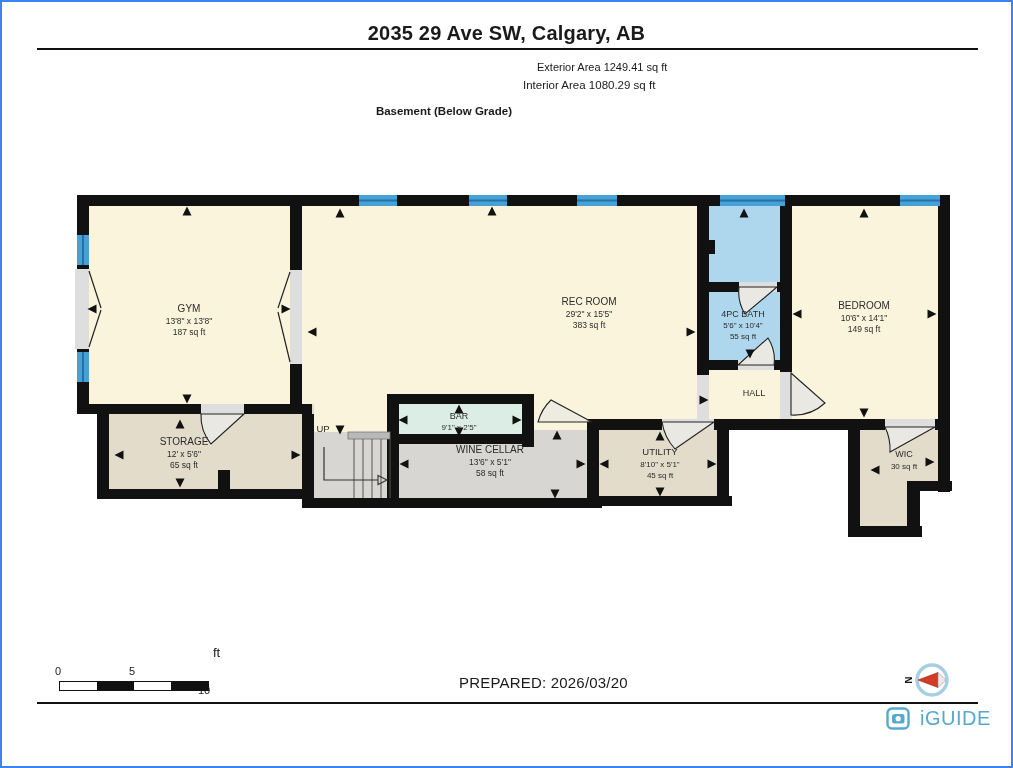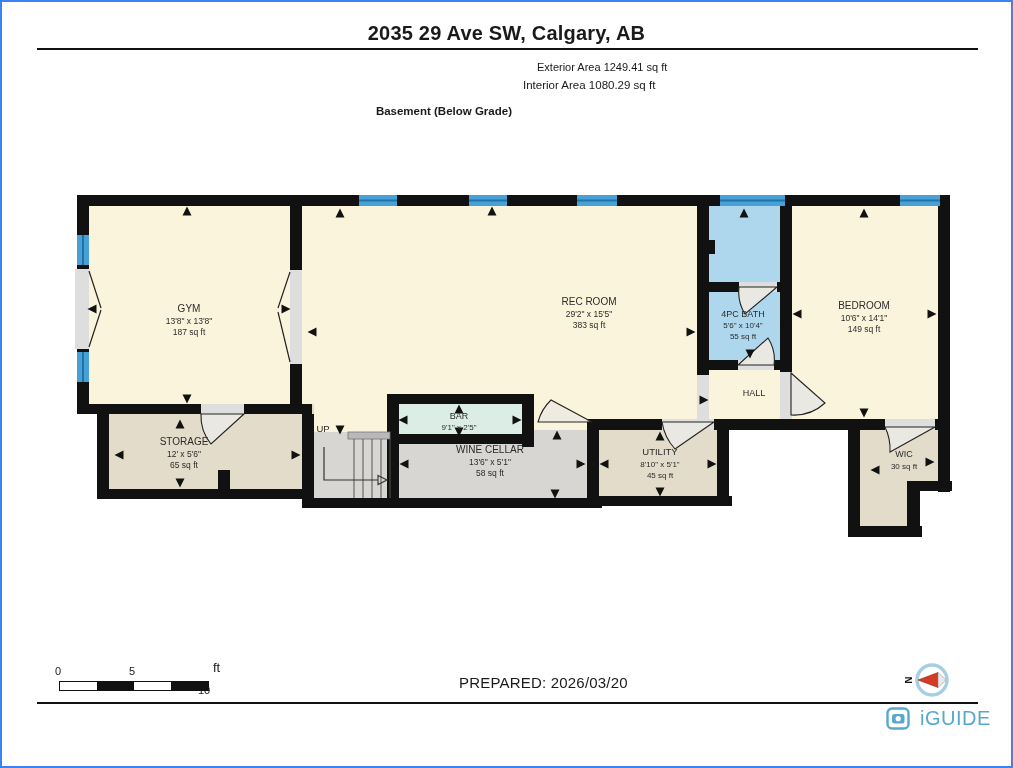--- a/index.html
+++ b/index.html
@@ -11,21 +11,21 @@
   #header-rule{top:46px;left:35px;width:941px;height:2px;background:#111;}
   #floor-label{top:59px;left:300px;width:210px;text-align:right;font-size:11.5px;font-weight:bold;margin-top:44px;}
   #ext-area{top:59px;left:535px;font-size:11px;}
   #int-area{top:77px;left:521px;font-size:11.5px;}
   #plan-svg{top:0;left:0;}
   
   #scale-ticks span{position:absolute;top:663px;font-size:11px;}
   #scale-bar{top:679px;left:57px;width:148px;height:8px;border:1.5px solid #111;display:flex;}
   #scale-bar div{flex:1;}
   .seg-w{background:#fff;} .seg-b{background:#111;}
-  #scale-unit{top:658px;left:211px;font-size:13px;}
+  #scale-unit{top:643px;left:211px;font-size:13px;}
   #prepared{top:672px;left:457px;font-size:15px;letter-spacing:.2px;}
   #footer-rule{top:700px;left:35px;width:941px;height:2px;background:#111;}
   #disclaimer{top:708px;left:35px;width:800px;font-size:10.2px;color:#222;}
   #brand{top:704px;left:884px;display:flex;align-items:center;gap:9px;}
   #brand-text{font-size:20px;color:#58a7ce;font-weight:500;letter-spacing:.5px;}
   #compass{top:655px;left:903px;}
 </style>
 </head>
 <body>
 

